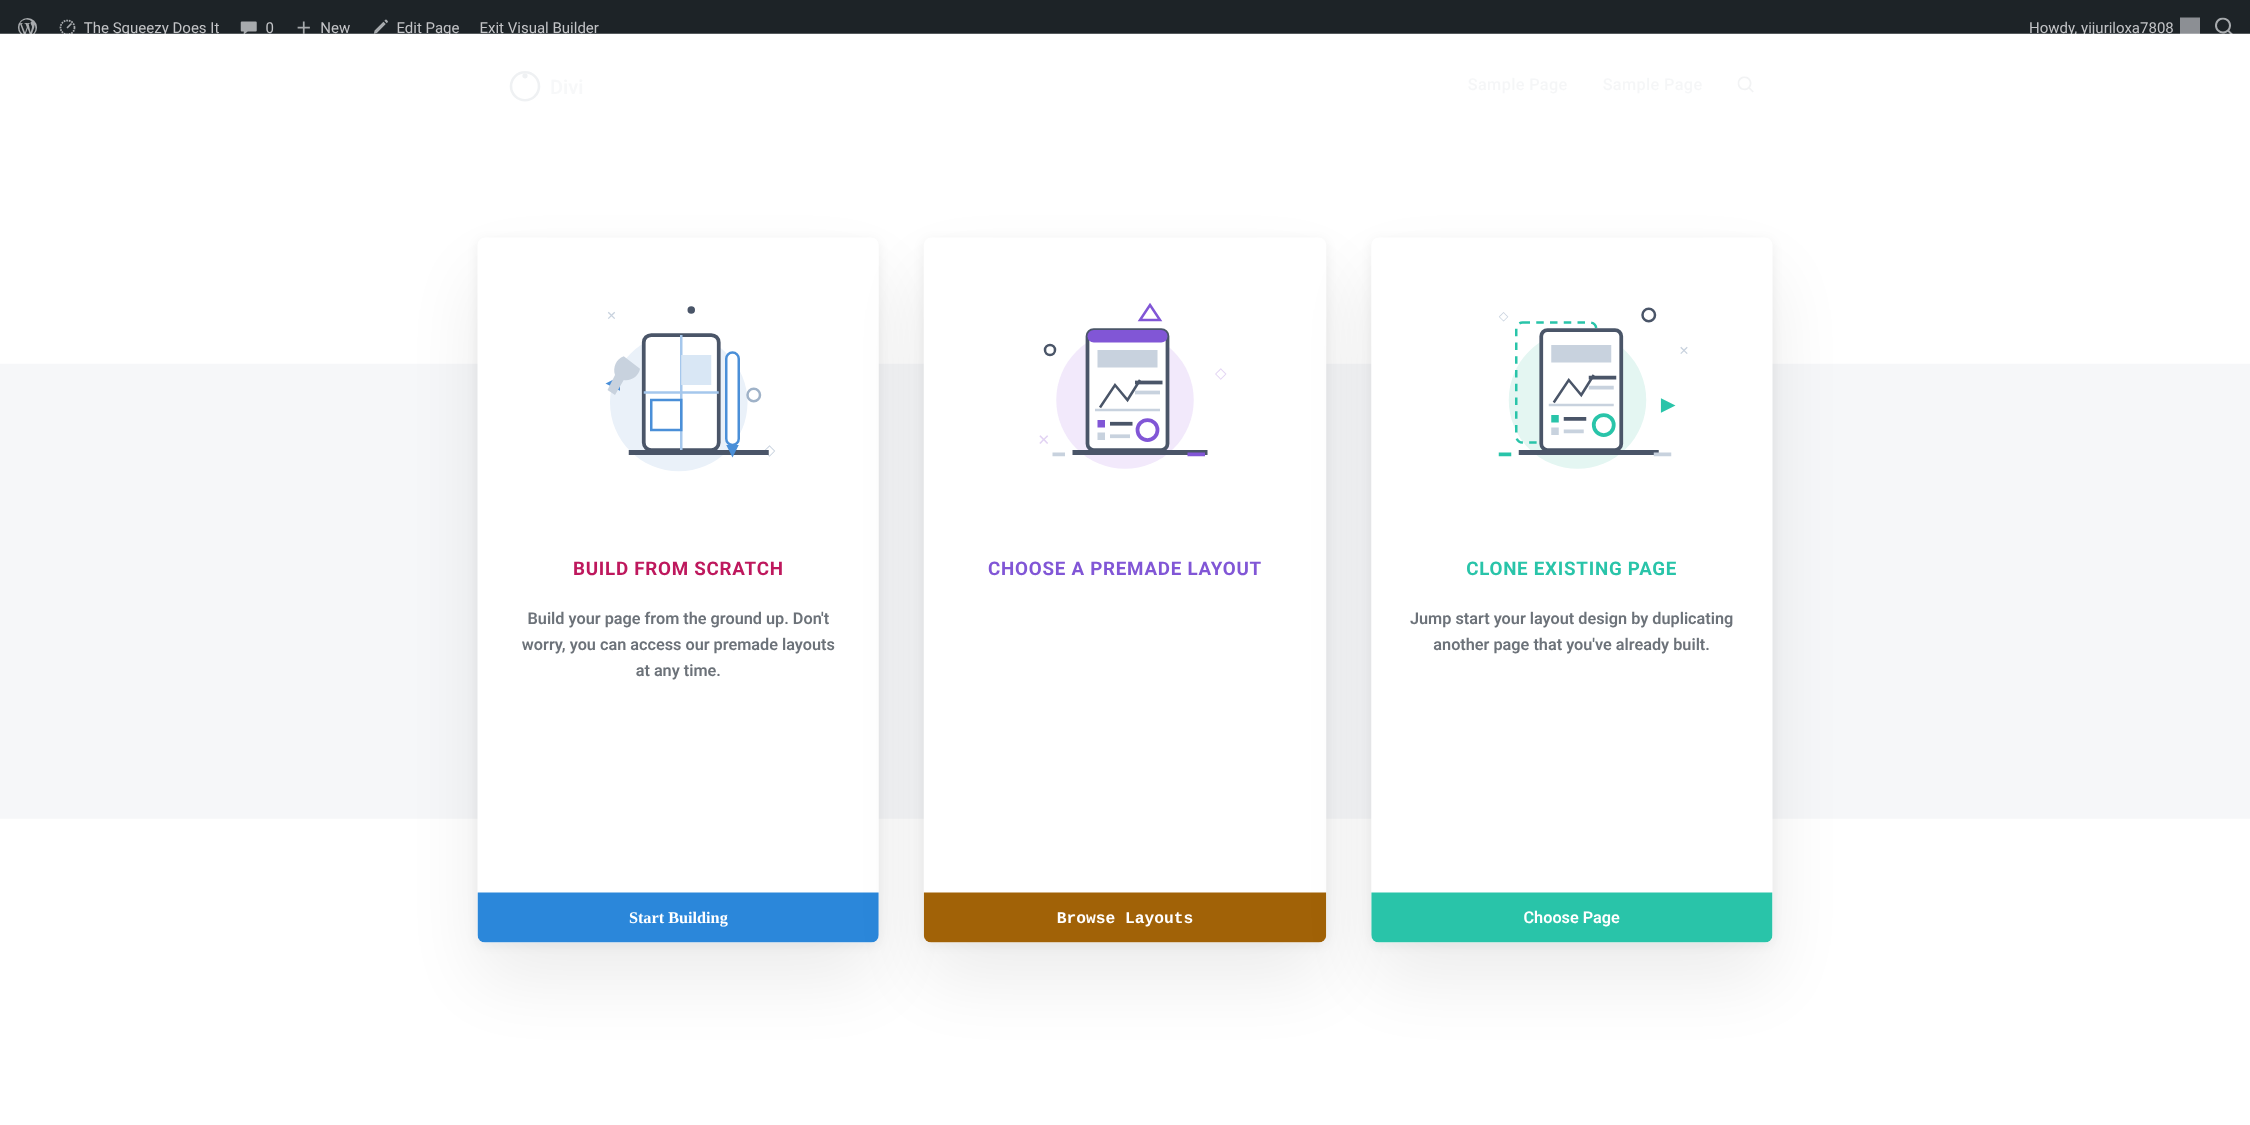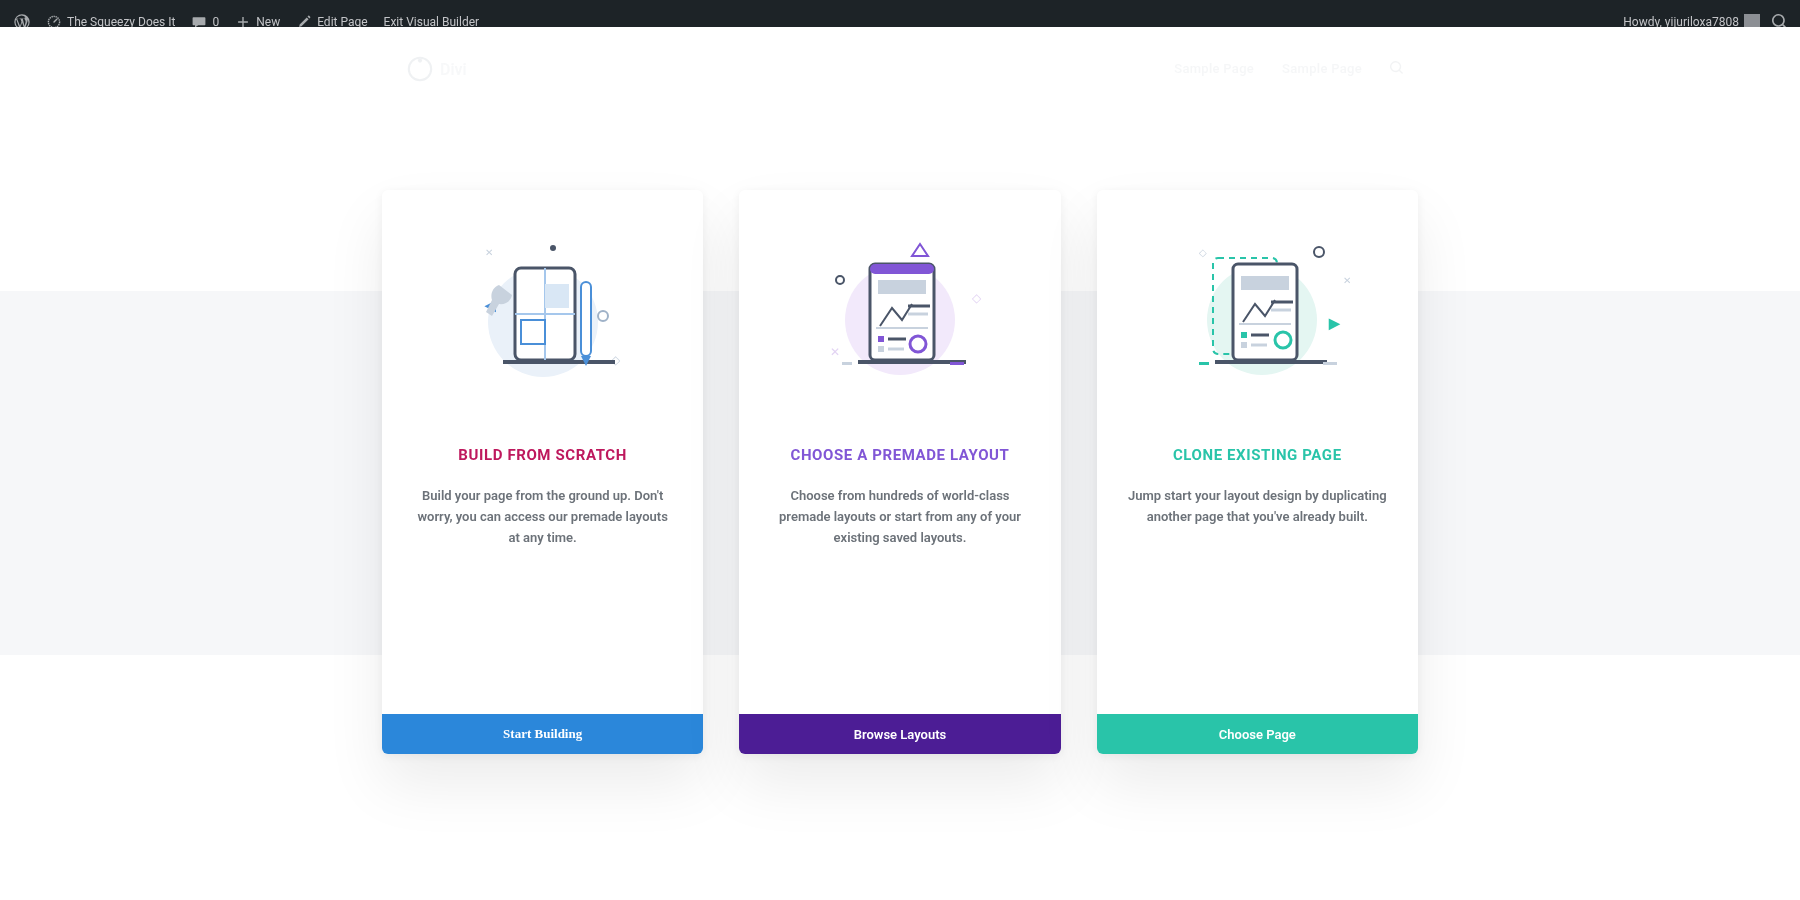--- a/index.html
+++ b/index.html
@@ -122,21 +122,21 @@
   }
   .card-btn {
     height: 40px;
     display: flex; align-items: center; justify-content: center;
     color: #fff;
     font-weight: 600;
     font-size: 13px;
     cursor: pointer;
   }
   .card.blue .card-btn { background: #2b87da; font-family: Liberation Serif, serif; }
-  .card.purple .card-btn { background: #4c1d95; }
+  .card.purple .card-btn { background: #a16207; font-family: Liberation Mono, monospace; }
   .card.teal .card-btn { background: #29c4a9; }
 </style>
 </head>
 <body>
 
 <div class="adminbar">
   <div class="adminbar-left">
     <div class="ab-item">
       <span class="ab-ico">
         <svg width="16" height="16" viewBox="0 0 20 20" fill="#a7aaad">
@@ -269,21 +269,20 @@
           <line x1="88" y1="99" x2="106" y2="99" stroke="#4a5568" stroke-width="3"></line>
           <rect x="78" y="106" width="6" height="6" fill="#c8d2de"></rect>
           <line x1="88" y1="109" x2="104" y2="109" stroke="#c8d2de" stroke-width="3"></line>
           <circle cx="118" cy="104" r="8" fill="none" stroke="#8156d6" stroke-width="3"></circle>
           <rect x="58" y="120" width="108" height="4" fill="#4a5568"></rect>
           <rect x="150" y="122" width="14" height="3" fill="#8156d6"></rect>
           <rect x="42" y="122" width="10" height="3" fill="#c8d2de"></rect>
         </svg>
       </div>
       <h3>CHOOSE A PREMADE LAYOUT</h3>
-      <p>Choose from hundreds of world-class premade layouts or start from any of your existing saved layouts.</p>
     </div>
     <div class="card-btn">Browse Layouts</div>
   </div>
 
   <div class="card teal">
     <div class="card-body">
       <div class="illus">
         <svg width="200" height="160" viewBox="0 0 200 160">
           <circle cx="105" cy="80" r="55" fill="#e4f6f2"></circle>
           <circle cx="162" cy="12" r="5" fill="none" stroke="#4a5568" stroke-width="2"></circle>

